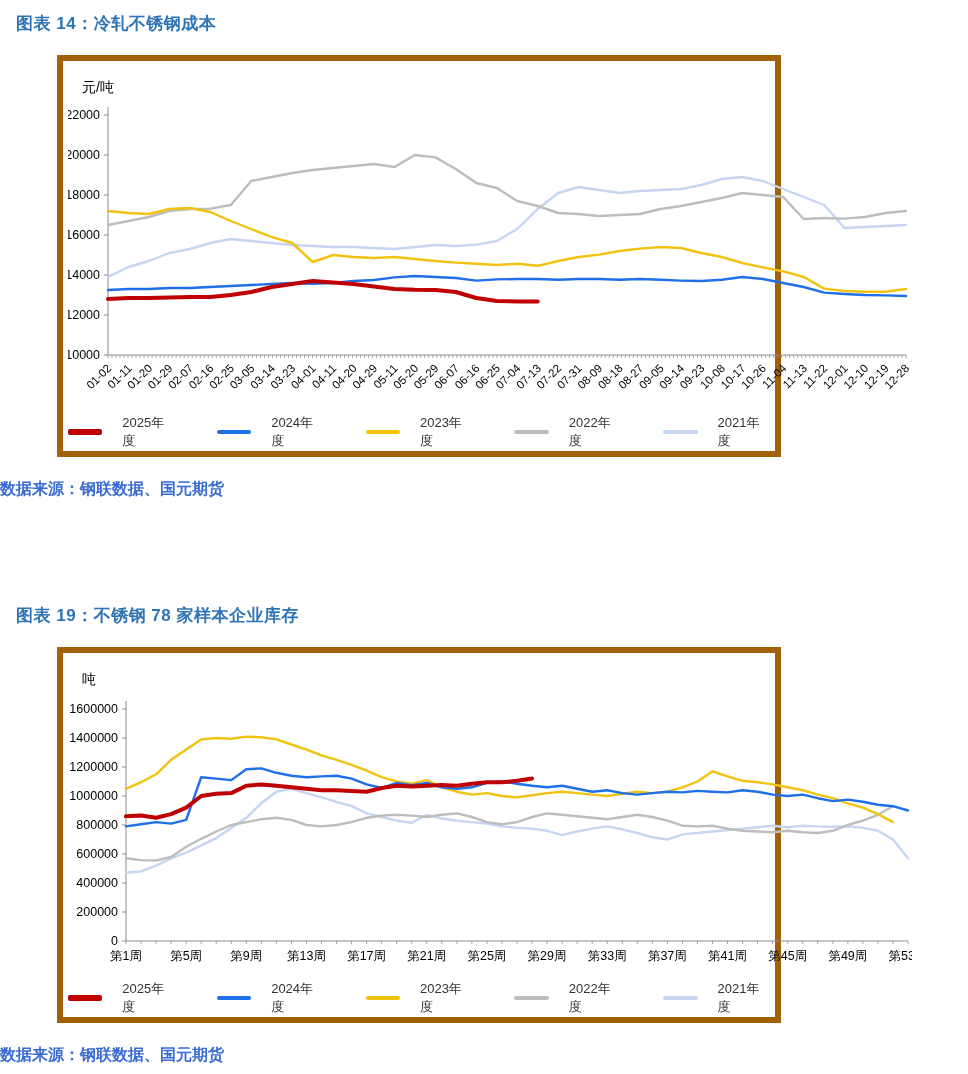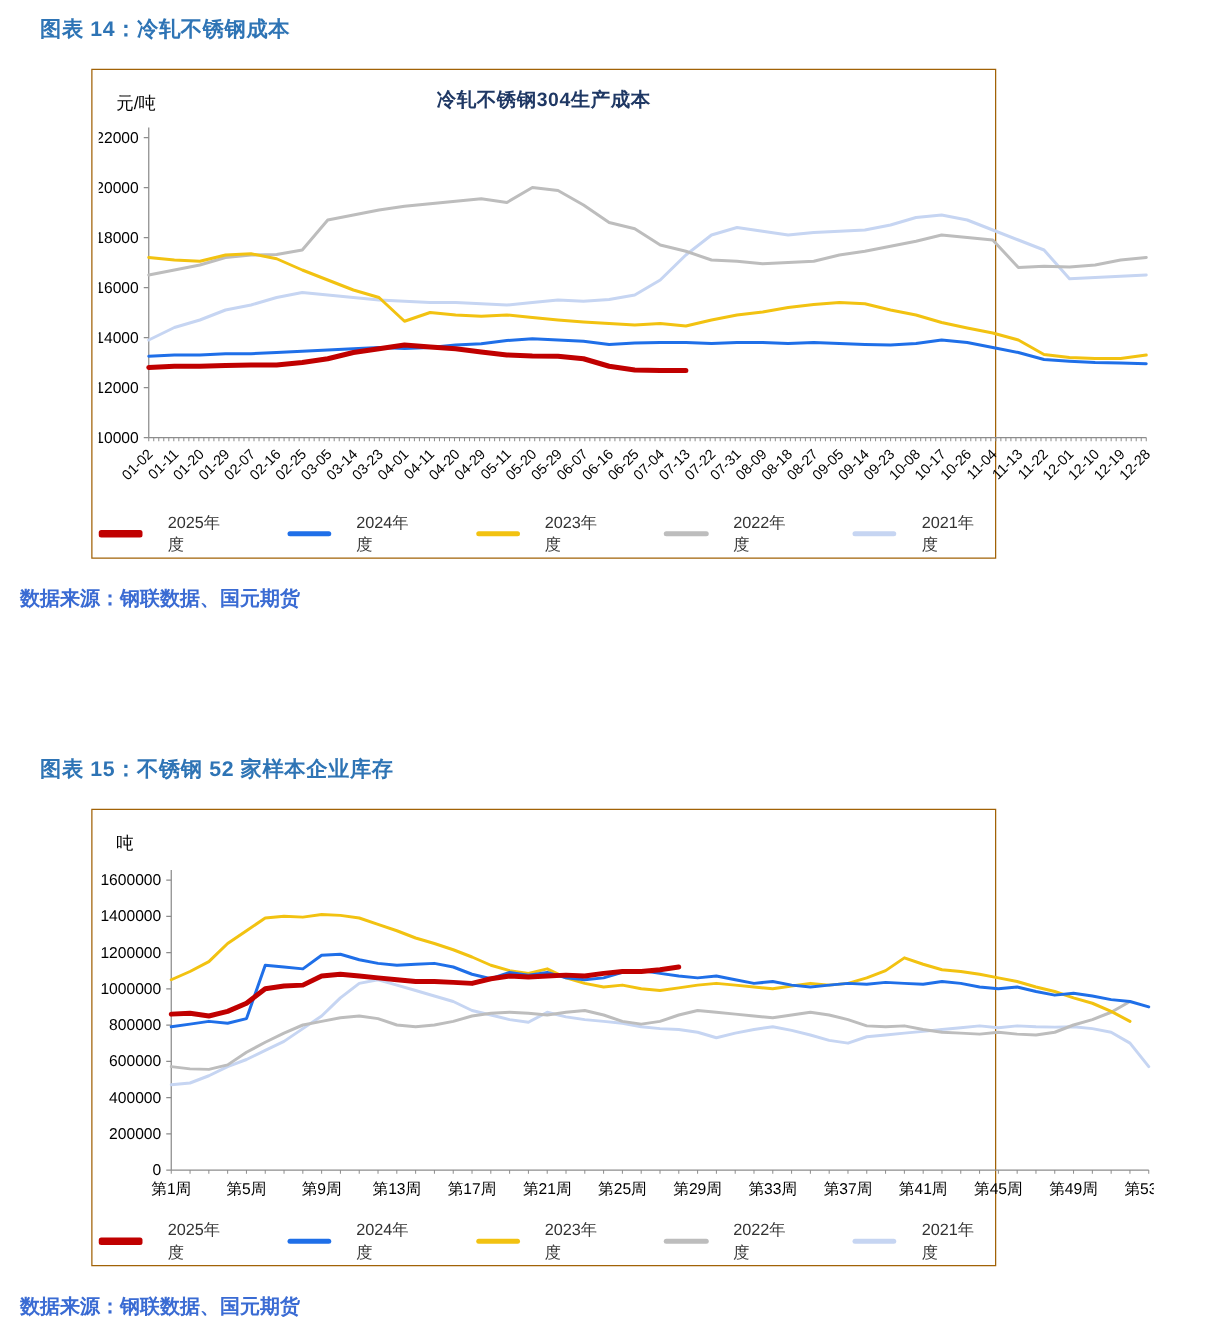--- a/index.html
+++ b/index.html
@@ -1,43 +1,42 @@
 <!DOCTYPE html>
 <html><head>
 <meta charset="utf-8">
 <style>
   html,body{margin:0;padding:0;background:#fff;}
   body{width:968px;height:1074px;font-family:"Liberation Sans","DejaVu Sans",sans-serif;position:relative;overflow:hidden;}
   .page{position:absolute;inset:0;background:#fff;}
-  .figure{position:absolute;left:16px;width:836px;}
+  .figure{position:absolute;left:0;width:836px;}
   #fig14{top:0;}
   #fig15{top:592px;}
   .fig-header{margin:12px 0 0 16px;font-size:17px;font-weight:bold;color:#2E74B5;letter-spacing:.5px;}
-  .chart-box{margin:20px 55px 0 57px;border:1px solid #a16207;background:#fff;padding:8px 5px 4px 5px;}
+  .chart-box{margin:20px 55px 0 57px;border:6px solid #a16207;background:#fff;padding:8px 5px 4px 5px;}
   .chart-head{position:relative;height:34px;}
   .unit-label{position:absolute;left:14px;top:10px;font-size:14px;color:#000;}
   .chart-title{display:block;text-align:center;font-size:15.5px;font-weight:bold;color:#1F3864;padding-top:6px;letter-spacing:.5px;}
   .plot{line-height:0;}
   .legend{display:flex;justify-content:center;align-items:center;gap:42px;height:30px;}
   .legend-item{display:flex;align-items:center;gap:20px;font-size:13px;color:#333;}
   .legend-swatch{display:inline-block;width:36px;border-radius:2px;}
   .source{margin:22px 56px 0 0;font-size:16px;font-weight:bold;color:#3A6BD3;}
   svg text{font-family:"Liberation Sans","DejaVu Sans",sans-serif;}
 </style>
 </head>
 <body>
 
 <div class="page">
 
   <section class="figure" id="fig14">
     <h2 class="fig-header">图表 14：冷轧不锈钢成本</h2>
     <div class="chart-box">
       <div class="chart-head">
         <span class="unit-label">元/吨</span>
-        <span class="chart-title">冷轧不锈钢304生产成本</span>
       </div>
       <div class="plot"><svg width="844" height="314">
             <line x1="40" y1="4" x2="40" y2="252" stroke="#8C8C8C" stroke-width="1"></line>
             <line x1="40" y1="252" x2="838" y2="252" stroke="#8C8C8C" stroke-width="1"></line>
             <line x1="36" y1="252" x2="40" y2="252" stroke="#8C8C8C" stroke-width="1"></line>
             <text x="32" y="256" text-anchor="end" font-size="12.5" fill="#000">10000</text>
             <line x1="36" y1="212" x2="40" y2="212" stroke="#8C8C8C" stroke-width="1"></line>
             <text x="32" y="216" text-anchor="end" font-size="12.5" fill="#000">12000</text>
             <line x1="36" y1="172" x2="40" y2="172" stroke="#8C8C8C" stroke-width="1"></line>
             <text x="32" y="176" text-anchor="end" font-size="12.5" fill="#000">14000</text>
@@ -315,21 +314,21 @@
           <span class="legend-item">
             <span class="legend-swatch" style="height: 3.12px; background: rgb(198, 213, 242);"></span>
             <span>2021年度</span>
           </span>
         </div>
     </div>
     <div class="source">数据来源：钢联数据、国元期货</div>
   </section>
 
   <section class="figure" id="fig15">
-    <h2 class="fig-header">图表 15：不锈钢 52 家样本企业库存</h2>
+    <h2 class="fig-header">图表 19：不锈钢 78 家样本企业库存</h2>
     <div class="chart-box">
       <div class="chart-head">
         <span class="unit-label">吨</span>
       </div>
       <div class="plot"><svg width="844" height="288">
             <line x1="58" y1="6" x2="58" y2="246" stroke="#8C8C8C" stroke-width="1"></line>
             <line x1="58" y1="246" x2="840" y2="246" stroke="#8C8C8C" stroke-width="1"></line>
             <line x1="54" y1="246" x2="58" y2="246" stroke="#8C8C8C" stroke-width="1"></line>
             <text x="50" y="250" text-anchor="end" font-size="12.5" fill="#000">0</text>
             <line x1="54" y1="217" x2="58" y2="217" stroke="#8C8C8C" stroke-width="1"></line>

